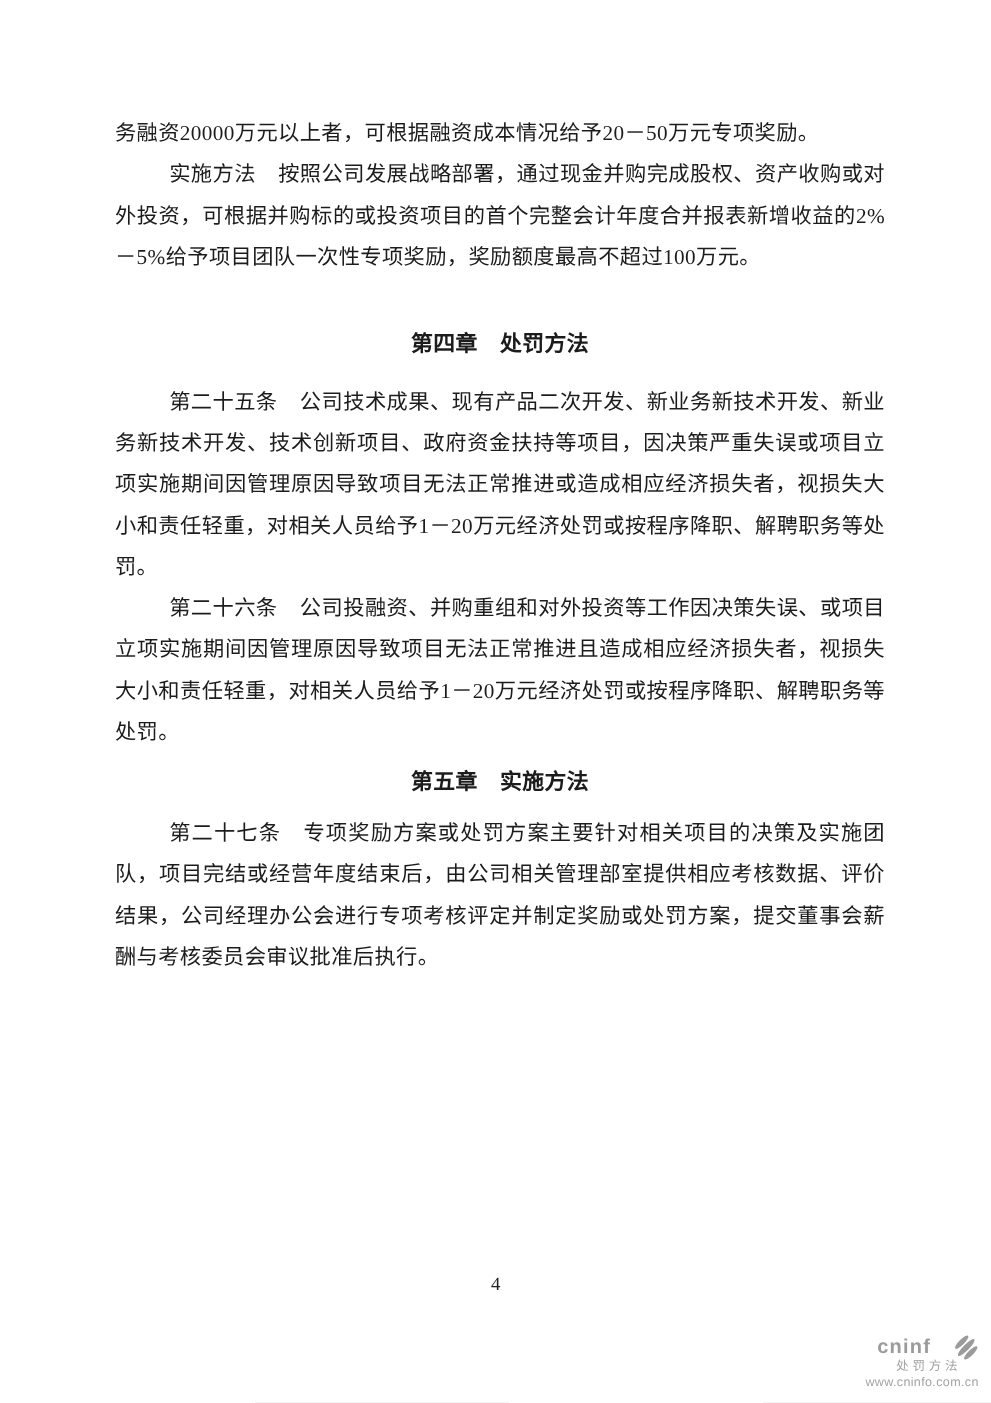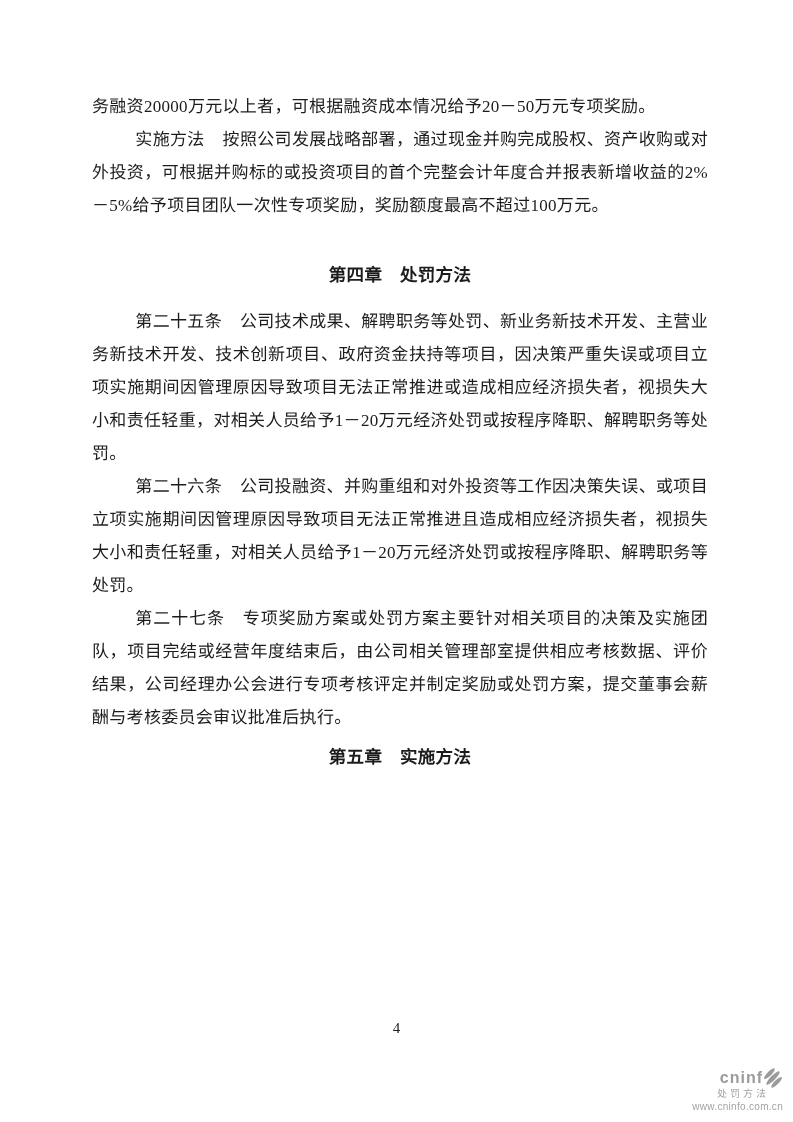--- a/index.html
+++ b/index.html
@@ -43,21 +43,21 @@
     color:#222222;
   }
   .watermark{
     position:absolute;
     right:10px;top:1068px;
     text-align:right;
     color:#a3a3a3;
     line-height:1.25;
     font-family:"Liberation Sans","DejaVu Sans",sans-serif;
   }
-  .wm-row{display:flex;align-items:center;justify-content:flex-end;gap:0;}
+  .wm-row{display:flex;align-items:center;justify-content:flex-end;gap:18px;}
   .wm-logo{
     font-weight:bold;
     font-size:16px;
     letter-spacing:1px;
     color:#9b9b9b;
   }
   .wm-icon{display:inline-block;width:20px;height:20px;}
   .wm-name{font-size:10px;letter-spacing:3px;color:#a3a3a3;margin-right:14px;}
   .wm-url{font-size:10px;color:#a3a3a3;letter-spacing:0.3px;}
 </style>
@@ -69,27 +69,27 @@
   <div class="content">
 
     <p class="para">务融资20000万元以上者，可根据融资成本情况给予20－50万元专项奖励。</p>
 
     <p class="para indent"><span class="article-label">实施方法</span><span>按照公司发展战略部署，通过现金并购完成股权、资产收购或对外投资，可根据并购标的或投资项目的首个完整会计年度合并报表新增收益的2%－5%给予项目团队一次性专项奖励，奖励额度最高不超过100万元。</span></p>
 
 
     <p class="para chapter chapter-4">第四章　处罚方法</p>
 
 
-    <p class="para indent"><span class="article-label">第二十五条</span><span>公司技术成果、解聘职务等处罚、新业务新技术开发、主营业务新技术开发、技术创新项目、政府资金扶持等项目，因决策严重失误或项目立项实施期间因管理原因导致项目无法正常推进或造成相应经济损失者，视损失大小和责任轻重，对相关人员给予1－20万元经济处罚或按程序降职、解聘职务等处罚。</span></p>
+    <p class="para indent"><span class="article-label">第二十五条</span><span>公司技术成果、现有产品二次开发、新业务新技术开发、新业务新技术开发、技术创新项目、政府资金扶持等项目，因决策严重失误或项目立项实施期间因管理原因导致项目无法正常推进或造成相应经济损失者，视损失大小和责任轻重，对相关人员给予1－20万元经济处罚或按程序降职、解聘职务等处罚。</span></p>
 
     <p class="para indent"><span class="article-label">第二十六条</span><span>公司投融资、并购重组和对外投资等工作因决策失误、或项目立项实施期间因管理原因导致项目无法正常推进且造成相应经济损失者，视损失大小和责任轻重，对相关人员给予1－20万元经济处罚或按程序降职、解聘职务等处罚。</span></p>
 
+    <p class="para chapter chapter-5">第五章　实施方法</p>
+
     <p class="para indent"><span class="article-label">第二十七条</span><span>专项奖励方案或处罚方案主要针对相关项目的决策及实施团队，项目完结或经营年度结束后，由公司相关管理部室提供相应考核数据、评价结果，公司经理办公会进行专项考核评定并制定奖励或处罚方案，提交董事会薪酬与考核委员会审议批准后执行。</span></p>
-
-    <p class="para chapter chapter-5">第五章　实施方法</p>
 
   </div>
 
   <div class="page-number">4</div>
 
   <div class="watermark">
     <div class="wm-row">
       <span class="wm-logo">cninf</span>
       <span class="wm-icon">
         <svg width="20" height="20" viewBox="0 0 20 20" aria-hidden="true">

